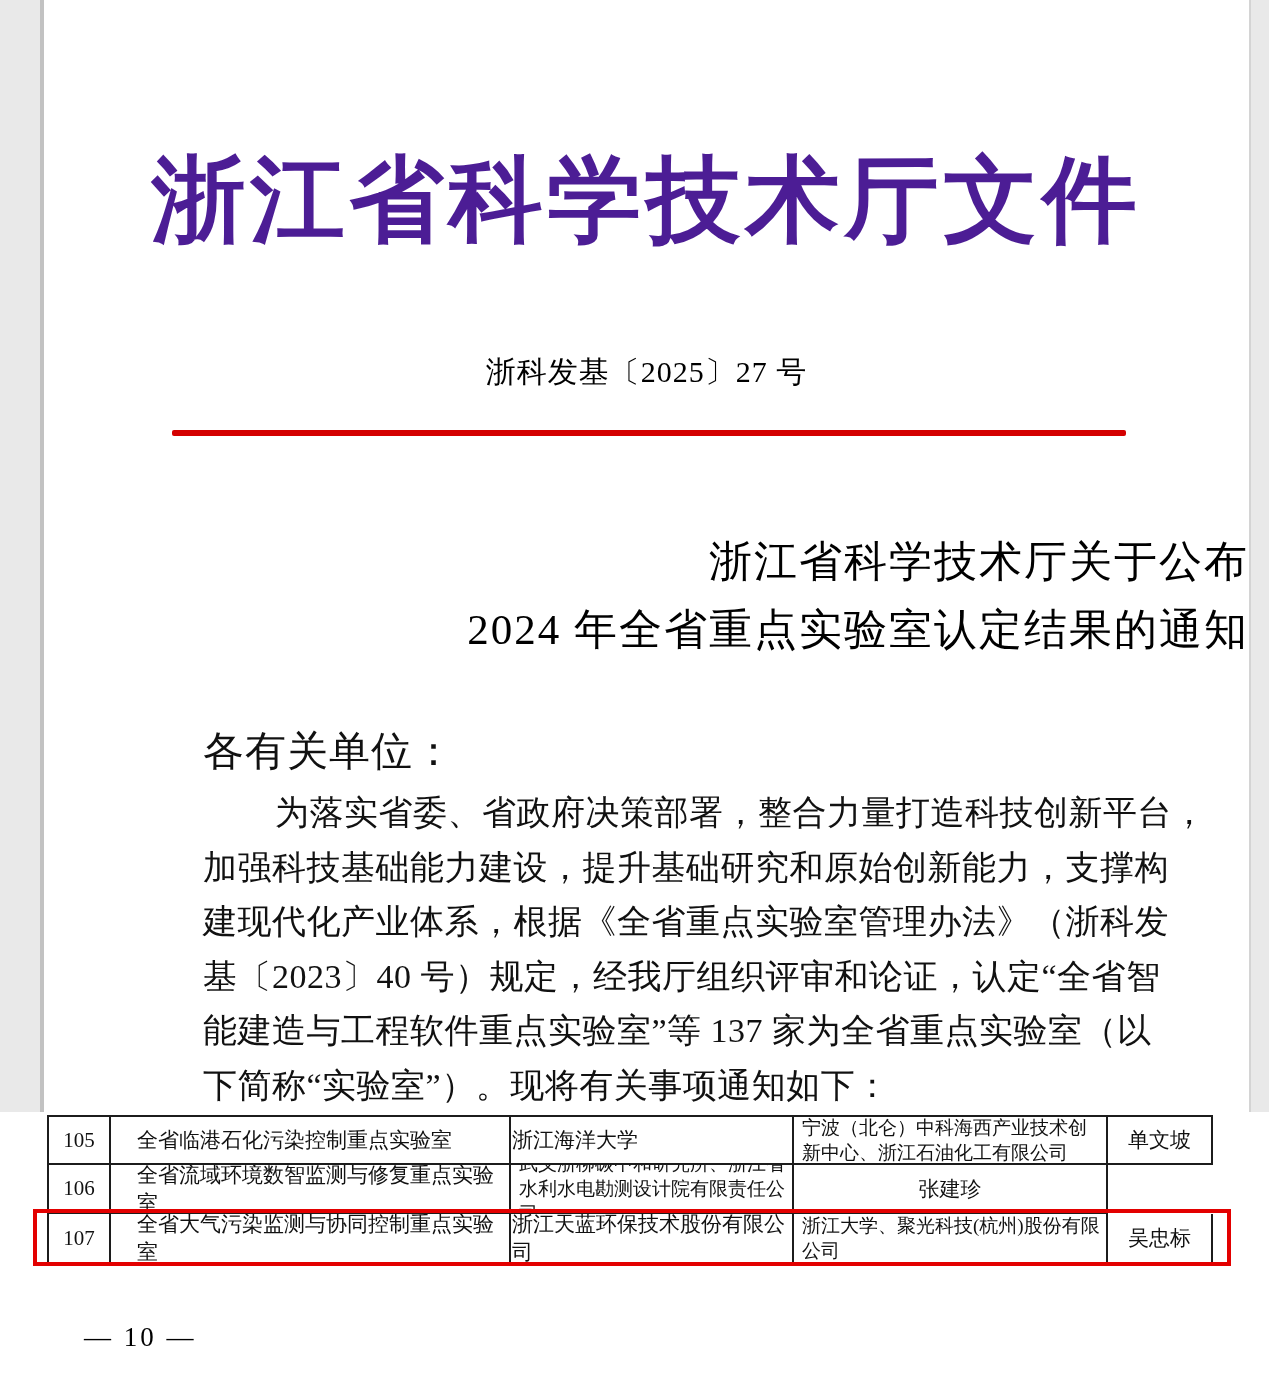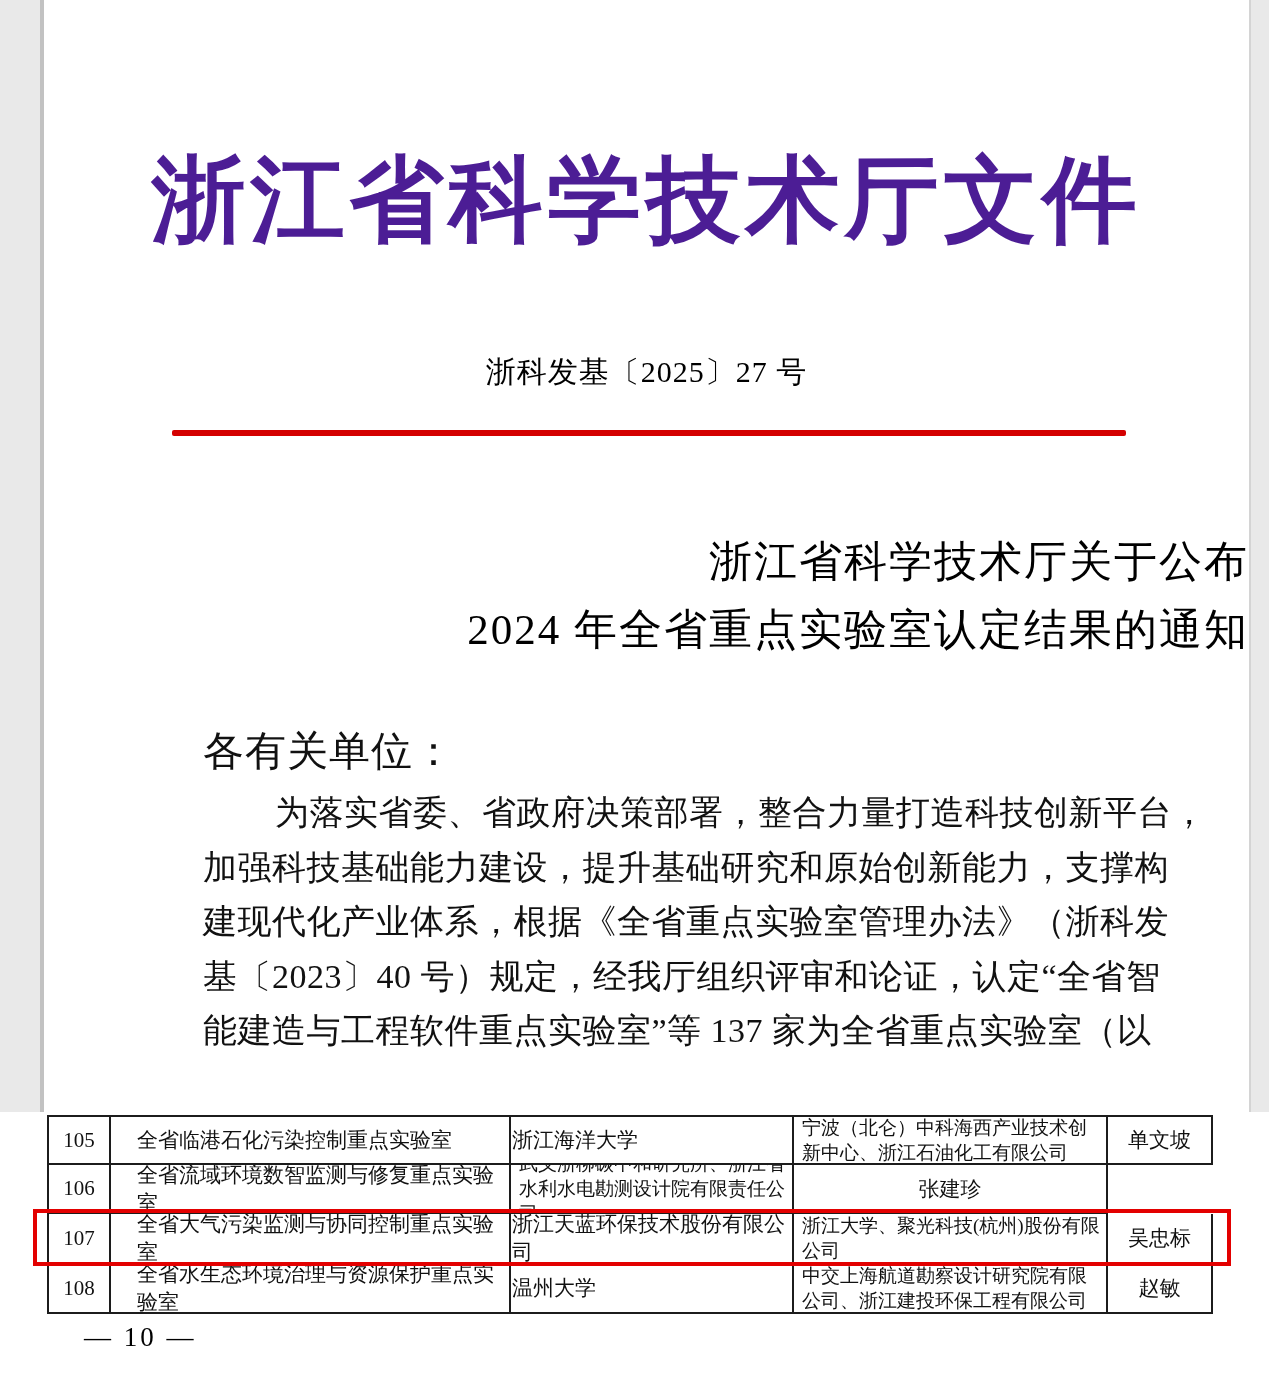--- a/index.html
+++ b/index.html
@@ -143,20 +143,21 @@
   <div class="notice-title l2">2024 年全省重点实验室认定结果的通知</div>
 
   <div class="salutation">各有关单位：</div>
 
   <div class="body-block">
     <div class="body-line indent">为落实省委、省政府决策部署，整合力量打造科技创新平台，</div>
     <div class="body-line">加强科技基础能力建设，提升基础研究和原始创新能力，支撑构</div>
     <div class="body-line">建现代化产业体系，根据《全省重点实验室管理办法》（浙科发</div>
     <div class="body-line">基〔2023〕40 号）规定，经我厅组织评审和论证，认定“全省智</div>
     <div class="body-line">能建造与工程软件重点实验室”等 137 家为全省重点实验室（以</div>
+    <div class="body-line">下简称“实验室”）。现将有关事项通知如下：</div>
   </div>
 </div>
 
 <div class="lab-table">
   <div class="t-row r1">
     <div class="t-cell center">105</div>
     <div class="t-cell lab">全省临港石化污染控制重点实验室</div>
     <div class="t-cell host">浙江海洋大学</div>
     <div class="t-cell partners">宁波（北仑）中科海西产业技术创新中心、浙江石油化工有限公司</div>
     <div class="t-cell center">单文坡</div>
@@ -167,24 +168,17 @@
     <div class="t-cell partners">武义浙柳碳中和研究所、浙江省水利水电勘测设计院有限责任公司</div>
     <div class="t-cell center">张建珍</div>
   </div>
   <div class="t-row r3">
     <div class="t-cell center">107</div>
     <div class="t-cell lab">全省大气污染监测与协同控制重点实验室</div>
     <div class="t-cell host">浙江天蓝环保技术股份有限公司</div>
     <div class="t-cell partners">浙江大学、聚光科技(杭州)股份有限公司</div>
     <div class="t-cell center">吴忠标</div>
   </div>
-  <div class="t-row r4">
-    <div class="t-cell center">108</div>
-    <div class="t-cell lab">全省水生态环境治理与资源保护重点实验室</div>
-    <div class="t-cell host">温州大学</div>
-    <div class="t-cell partners">中交上海航道勘察设计研究院有限公司、浙江建投环保工程有限公司</div>
-    <div class="t-cell center">赵敏</div>
-  </div>
 </div>
 
 <div class="highlight-box"></div>
 
 <div class="page-number">— 10 —</div>
 
 </body></html>

